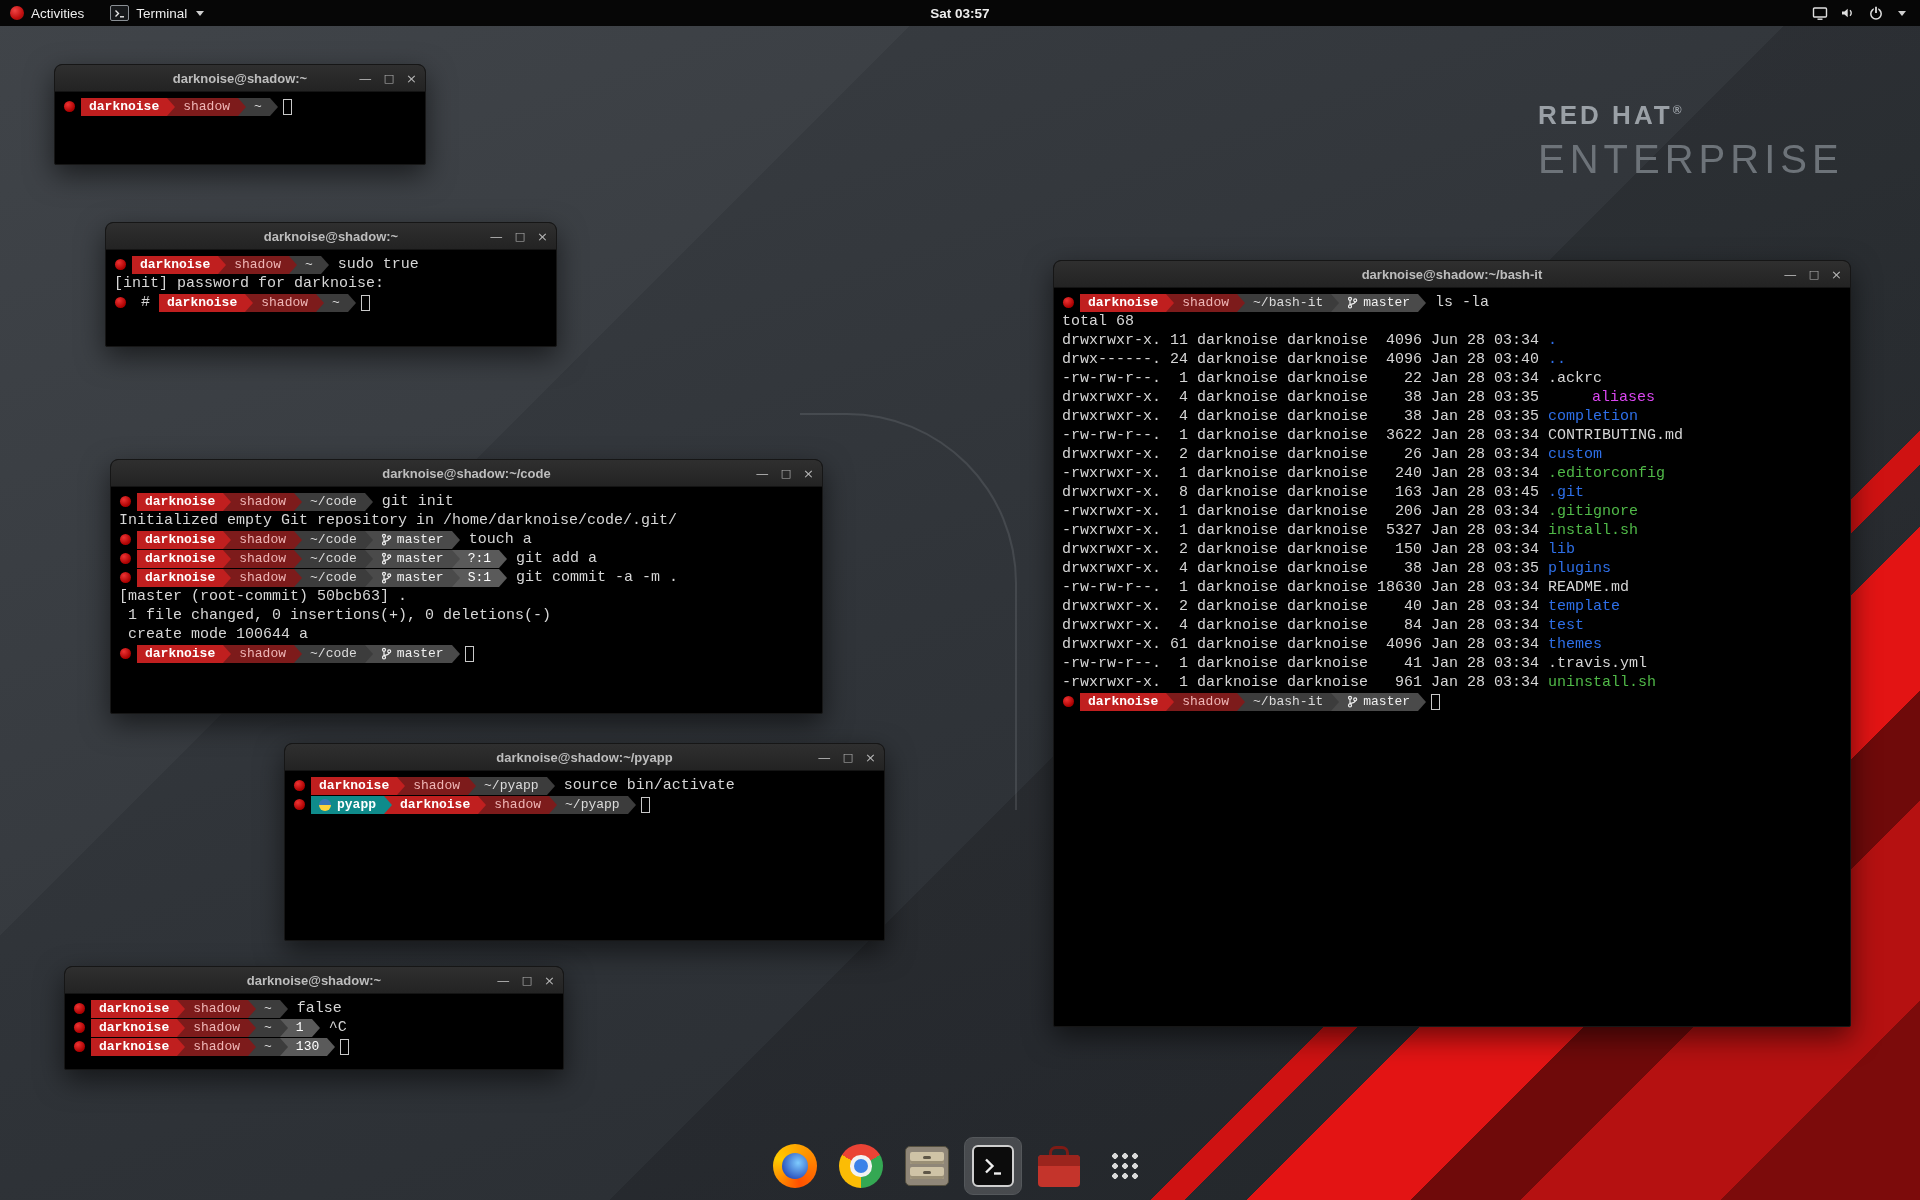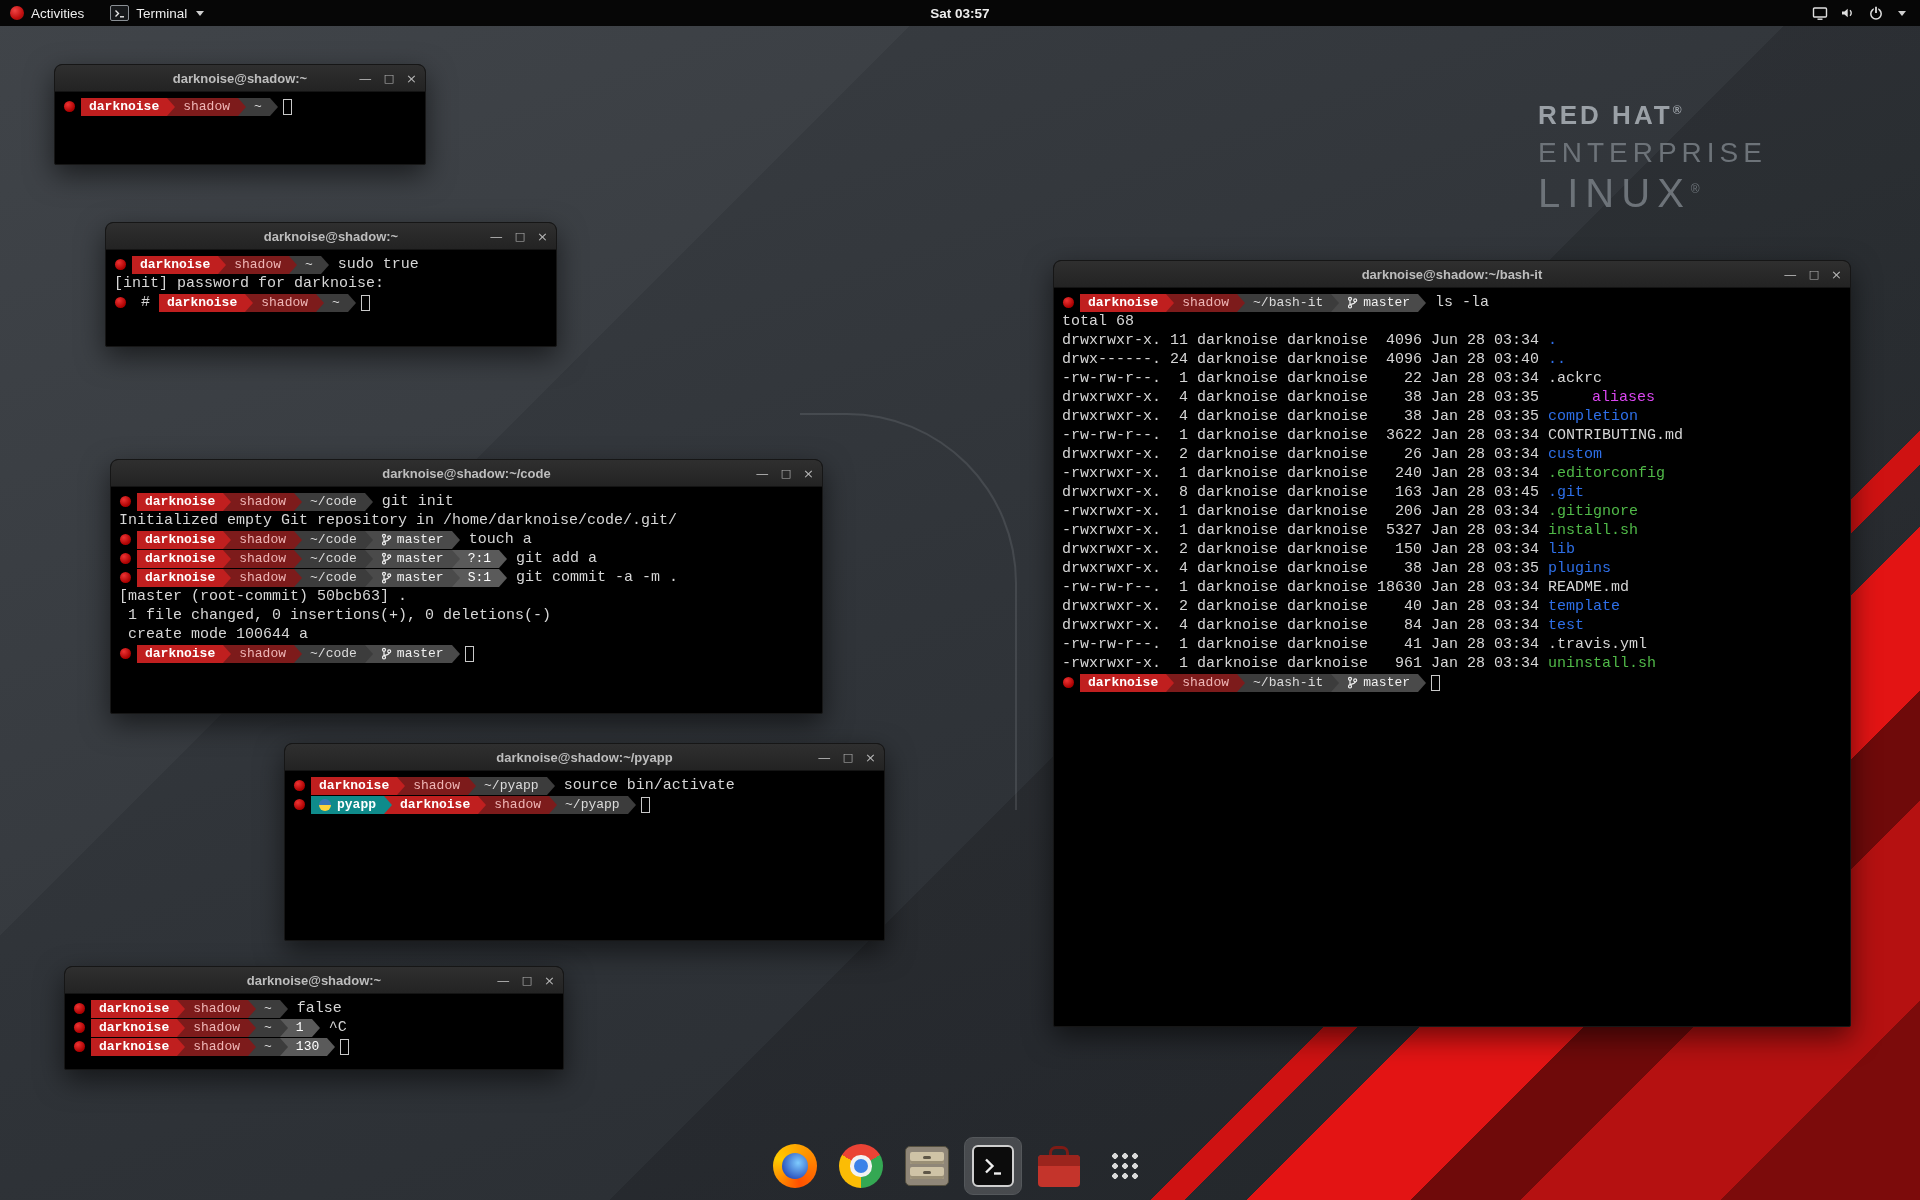--- a/index.html
+++ b/index.html
@@ -17,21 +17,21 @@
          rgba(0,0,0,0) 0 61.5%,
          #cf1212 61.5% 63.2%,
          rgba(0,0,0,0) 63.2% 66.3%,
          #e31414 66.3% 74.5%,
          #6f0a0a 74.5% 80%,
          #b51111 80% 90%,
          #7c0b0b 90% 100%);}
   
   .brand{position:absolute;left:1538px;top:100px;color:#9aa0a6;}
   .brand-rh{font-size:26px;font-weight:bold;letter-spacing:3px;color:#9aa0a6;}
-  .brand-ent{font-size:28px;font-weight:300;letter-spacing:5px;color:#6d7379;margin-top:6px;}
+  .brand-ent{font-size:40px;font-weight:300;letter-spacing:5px;color:#6d7379;margin-top:6px;}
   .brand-lin{font-size:40px;font-weight:300;letter-spacing:7px;color:#6d7379;margin-top:2px;}
   .brand sup{font-size:12px;vertical-align:super;}
 
   
   #topbar{position:absolute;left:0;top:0;width:1920px;height:26px;background:#060606;
        color:#ededed;font-size:13.5px;display:flex;align-items:center;z-index:60;}
   .tb-left{display:flex;align-items:center;gap:26px;padding-left:10px;}
   .tb-item{display:flex;align-items:center;gap:7px;height:26px;}
   .rh-icon{width:14px;height:14px;border-radius:50%;flex:none;
        background:radial-gradient(circle at 35% 32%,#f04444,#c00f0f 60%,#8a0a0a);}
@@ -105,21 +105,20 @@
 </style>
 </head>
 <body>
 
 <div id="desktop">
   <div class="trace"></div>
   <div class="corner-art"></div>
   <div class="brand">
     <div class="brand-rh"><span>RED HAT</span><sup>®</sup></div>
     <div class="brand-ent">ENTERPRISE</div>
-    <div class="brand-lin"><span>LINUX</span><sup>®</sup></div>
   </div>
 </div>
 
 <div id="topbar">
   <div class="tb-left">
     <div class="tb-item">
       <span class="rh-icon"></span>
       <span>Activities</span>
     </div>
     <div class="tb-item">
@@ -281,20 +280,21 @@
       <div class="tline"><span class="ttxt">drwxrwxr-x.  2 darknoise darknoise    26 Jan 28 03:34 </span><span class="ttxt" style="color: rgb(46, 111, 232);">custom</span></div>
       <div class="tline"><span class="ttxt">-rwxrwxr-x.  1 darknoise darknoise   240 Jan 28 03:34 </span><span class="ttxt" style="color: rgb(80, 185, 72);">.editorconfig</span></div>
       <div class="tline"><span class="ttxt">drwxrwxr-x.  8 darknoise darknoise   163 Jan 28 03:45 </span><span class="ttxt" style="color: rgb(46, 111, 232);">.git</span></div>
       <div class="tline"><span class="ttxt">-rwxrwxr-x.  1 darknoise darknoise   206 Jan 28 03:34 </span><span class="ttxt" style="color: rgb(80, 185, 72);">.gitignore</span></div>
       <div class="tline"><span class="ttxt">-rwxrwxr-x.  1 darknoise darknoise  5327 Jan 28 03:34 </span><span class="ttxt" style="color: rgb(80, 185, 72);">install.sh</span></div>
       <div class="tline"><span class="ttxt">drwxrwxr-x.  2 darknoise darknoise   150 Jan 28 03:34 </span><span class="ttxt" style="color: rgb(46, 111, 232);">lib</span></div>
       <div class="tline"><span class="ttxt">drwxrwxr-x.  4 darknoise darknoise    38 Jan 28 03:35 </span><span class="ttxt" style="color: rgb(46, 111, 232);">plugins</span></div>
       <div class="tline"><span class="ttxt">-rw-rw-r--.  1 darknoise darknoise 18630 Jan 28 03:34 </span><span class="ttxt">README.md</span></div>
       <div class="tline"><span class="ttxt">drwxrwxr-x.  2 darknoise darknoise    40 Jan 28 03:34 </span><span class="ttxt" style="color: rgb(46, 111, 232);">template</span></div>
       <div class="tline"><span class="ttxt">drwxrwxr-x.  4 darknoise darknoise    84 Jan 28 03:34 </span><span class="ttxt" style="color: rgb(46, 111, 232);">test</span></div>
+      <div class="tline"><span class="ttxt">drwxrwxr-x. 61 darknoise darknoise  4096 Jan 28 03:34 </span><span class="ttxt" style="color: rgb(46, 111, 232);">themes</span></div>
       <div class="tline"><span class="ttxt">-rw-rw-r--.  1 darknoise darknoise    41 Jan 28 03:34 </span><span class="ttxt">.travis.yml</span></div>
       <div class="tline"><span class="ttxt">-rwxrwxr-x.  1 darknoise darknoise   961 Jan 28 03:34 </span><span class="ttxt" style="color: rgb(80, 185, 72);">uninstall.sh</span></div>
       <div class="tline"><span class="pdot"></span><span class="pseg" style="background: rgb(192, 31, 31); color: rgb(255, 255, 255); font-weight: 700;"><span>darknoise</span></span><span class="parrow" style="border-left-color: rgb(192, 31, 31); background-color: rgb(125, 27, 27);"></span><span class="pseg" style="background: rgb(125, 27, 27); color: rgb(239, 182, 182); font-weight: 400;"><span>shadow</span></span><span class="parrow" style="border-left-color: rgb(125, 27, 27); background-color: rgb(60, 60, 60);"></span><span class="pseg" style="background: rgb(60, 60, 60); color: rgb(220, 220, 220); font-weight: 400;"><span>~/bash-it</span></span><span class="parrow" style="border-left-color: rgb(60, 60, 60); background-color: rgb(74, 74, 74);"></span><span class="pseg" style="background: rgb(74, 74, 74); color: rgb(240, 240, 240); font-weight: 400;"><svg width="11" height="13" viewBox="0 0 11 13" fill="none" stroke="currentColor" stroke-width="1.2" style="margin-right:5px">
             <circle cx="3" cy="2.8" r="1.5"></circle>
             <circle cx="3" cy="10.4" r="1.5"></circle>
             <circle cx="8.2" cy="4.3" r="1.5"></circle>
             <path d="M3 4.3 L3 8.9 M8.2 5.8 C8.2 8.4 3 7.9 3 8.9"></path>
           </svg><span>master</span></span><span class="parrow" style="border-left-color: rgb(74, 74, 74);"></span><span class="tcursor"></span></div>
     </div>
 </section>

